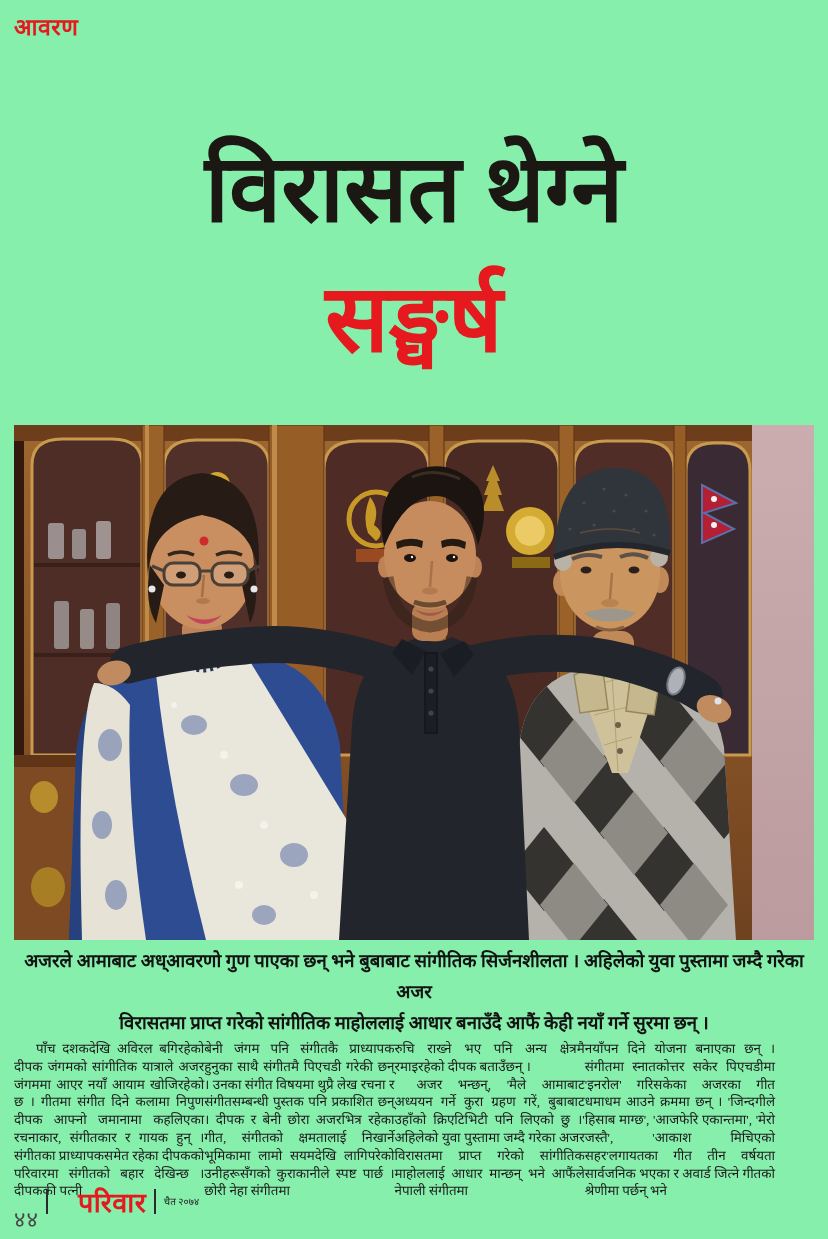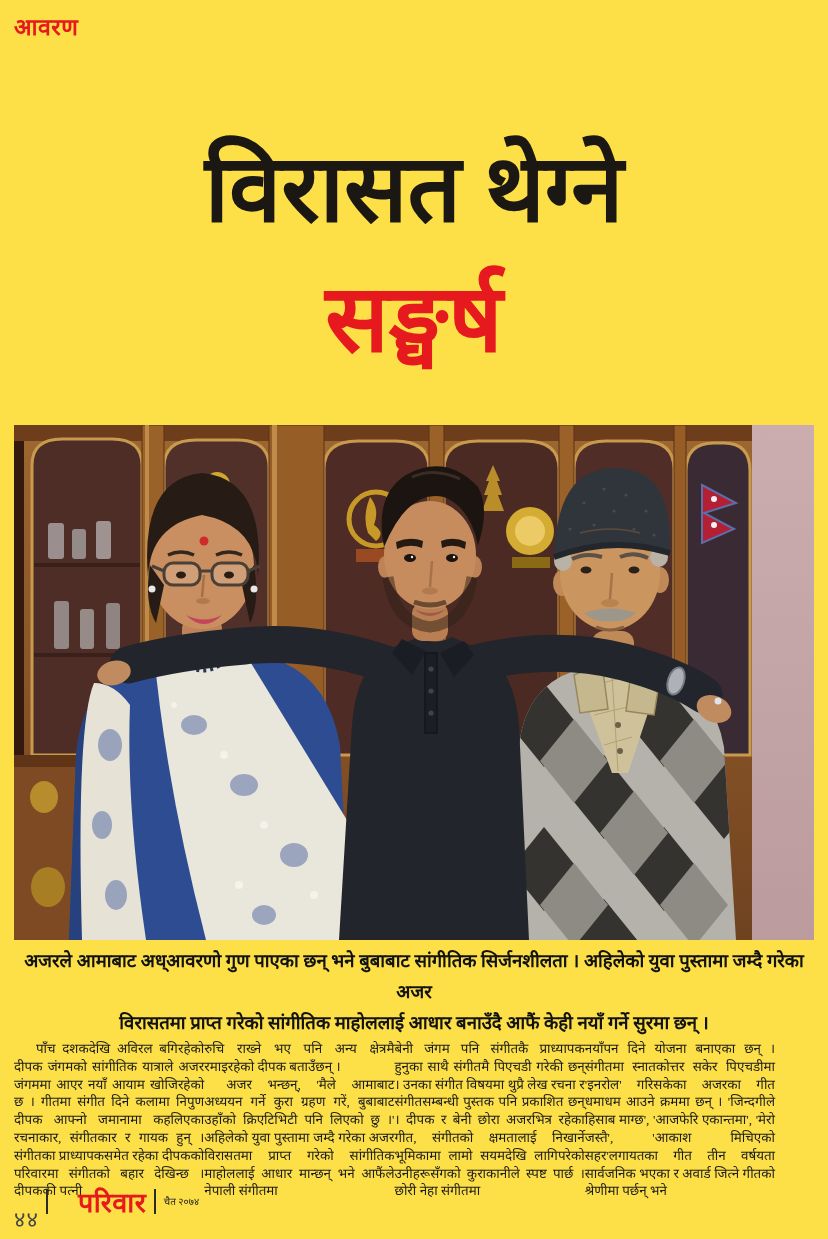--- a/index.html
+++ b/index.html
@@ -1,21 +1,21 @@
 <!DOCTYPE html>
 <html lang="ne"><head>
 <meta charset="utf-8">
 <style>
   html,body{margin:0;padding:0;}
   body{
     width:828px;height:1239px;background:#ffffff;
     font-family:"Liberation Serif","DejaVu Serif",serif;
     -webkit-font-smoothing:antialiased;
   }
-  .page{position:relative;width:828px;height:1239px;overflow:hidden;background:#fde047;}
+  .page{position:relative;width:828px;height:1239px;overflow:hidden;background:#86efac;}
 
   .kicker{
     position:absolute;left:14px;top:10px;
     font-size:23px;font-weight:bold;color:#e5191e;letter-spacing:.5px;
   }
   .title{position:absolute;left:0;width:828px;text-align:center;font-weight:600;line-height:1.1;}
   .title-1{top:138px;font-size:94px;color:#1b1713;}
   .title-2{top:268px;font-size:94px;color:#e5191e;}
 
   .photo{
@@ -303,25 +303,25 @@
   <div class="caption">
     <div>अजरले आमाबाट अध्आवरणो गुण पाएका छन् भने बुबाबाट सांगीतिक सिर्जनशीलता । अहिलेको युवा पुस्तामा जम्दै गरेका अजर</div>
     <div>विरासतमा प्राप्त गरेको सांगीतिक माहोललाई आधार बनाउँदै आफैं केही नयाँ गर्ने सुरमा छन् ।</div>
   </div>
 
   <div class="body-cols">
     <div class="col">
       <p class="indent">पाँच दशकदेखि अविरल बगिरहेको दीपक जंगमको सांगीतिक यात्राले अजर जंगममा आएर नयाँ आयाम खोजिरहेको छ । गीतमा संगीत दिने कलामा निपुण दीपक आफ्नो जमानामा कहलिएका रचनाकार, संगीतकार र गायक हुन् । संगीतका प्राध्यापकसमेत रहेका दीपकको परिवारमा संगीतको बहार देखिन्छ । दीपककी पत्नी</p>
     </div>
     <div class="col">
+      <p>बेनी जंगम पनि संगीतकै प्राध्यापक हुनुका साथै संगीतमै पिएचडी गरेकी छन् । उनका संगीत विषयमा थुप्रै लेख रचना र संगीतसम्बन्धी पुस्तक पनि प्रकाशित छन् । दीपक र बेनी छोरा अजरभित्र रहेका गीत, संगीतको क्षमतालाई निखार्ने भूमिकामा लामो सयमदेखि लागिपरेको उनीहरूसँगको कुराकानीले स्पष्ट पार्छ । छोरी नेहा संगीतमा</p>
+    </div>
+    <div class="col">
       <p>रुचि राख्ने भए पनि अन्य क्षेत्रमै रमाइरहेको दीपक बताउँछन् ।</p>
       <p class="indent">अजर भन्छन्, 'मैले आमाबाट अध्ययन गर्ने कुरा ग्रहण गरें, बुबाबाट उहाँको क्रिएटिभिटी पनि लिएको छु ।' अहिलेको युवा पुस्तामा जम्दै गरेका अजर विरासतमा प्राप्त गरेको सांगीतिक माहोललाई आधार मान्छन् भने आफैंले नेपाली संगीतमा</p>
-    </div>
-    <div class="col">
-      <p>बेनी जंगम पनि संगीतकै प्राध्यापक हुनुका साथै संगीतमै पिएचडी गरेकी छन् । उनका संगीत विषयमा थुप्रै लेख रचना र संगीतसम्बन्धी पुस्तक पनि प्रकाशित छन् । दीपक र बेनी छोरा अजरभित्र रहेका गीत, संगीतको क्षमतालाई निखार्ने भूमिकामा लामो सयमदेखि लागिपरेको उनीहरूसँगको कुराकानीले स्पष्ट पार्छ । छोरी नेहा संगीतमा</p>
     </div>
     <div class="col">
       <p>नयाँपन दिने योजना बनाएका छन् । संगीतमा स्नातकोत्तर सकेर पिएचडीमा 'इनरोल' गरिसकेका अजरका गीत धमाधम आउने क्रममा छन् । 'जिन्दगीले हिसाब माग्छ', 'आजफेरि एकान्तमा', 'मेरो जस्तै', 'आकाश मिचिएको सहर'लगायतका गीत तीन वर्षयता सार्वजनिक भएका र अवार्ड जित्ने गीतको श्रेणीमा पर्छन् भने</p>
     </div>
   </div>
 
   <div class="footer">
     <span class="pagenum">४४</span>
     <span class="bar"></span>
     <span class="magname">परिवार</span>

